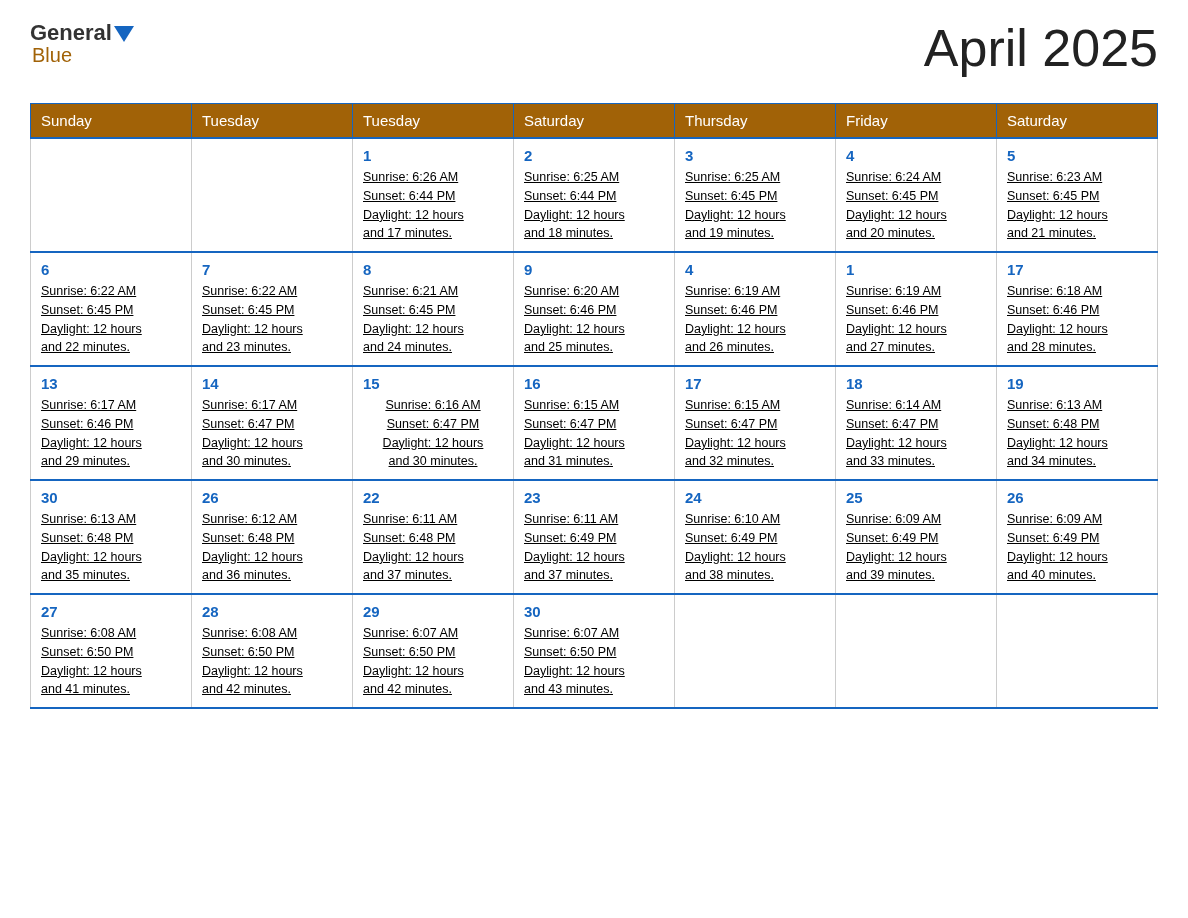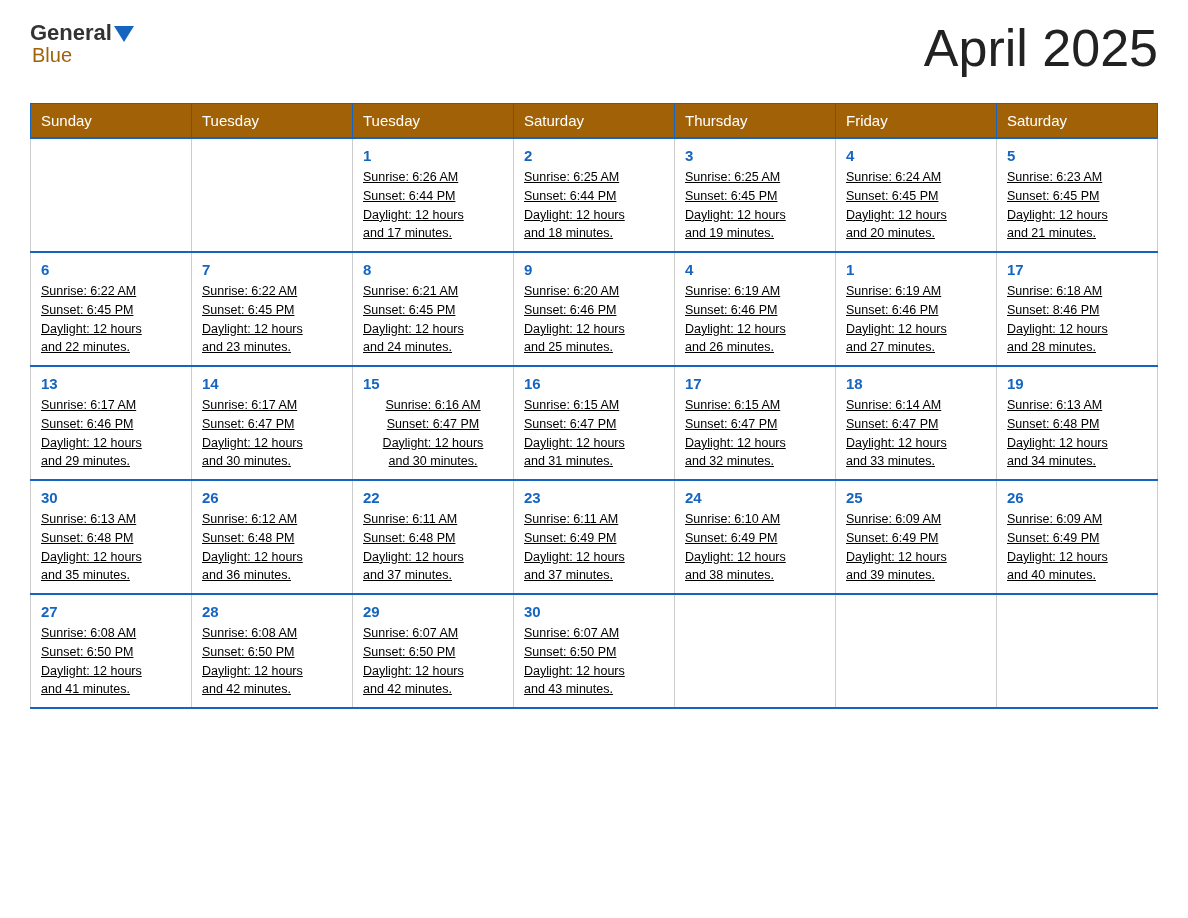--- a/index.html
+++ b/index.html
@@ -209,21 +209,21 @@
         <td>
           <span class="day-num">1</span>
           <div class="day-info" style="white-space: pre-line;">Sunrise: 6:19 AM
 Sunset: 6:46 PM
 Daylight: 12 hours
 and 27 minutes.</div>
         </td>
         <td>
           <span class="day-num">17</span>
           <div class="day-info" style="white-space: pre-line;">Sunrise: 6:18 AM
-Sunset: 8:46 PM
+Sunset: 6:46 PM
 Daylight: 12 hours
 and 28 minutes.</div>
         </td>
       </tr>
       <tr>
         <td>
           <span class="day-num">13</span>
           <div class="day-info" style="white-space: pre-line;">Sunrise: 6:17 AM
 Sunset: 6:46 PM
 Daylight: 12 hours

